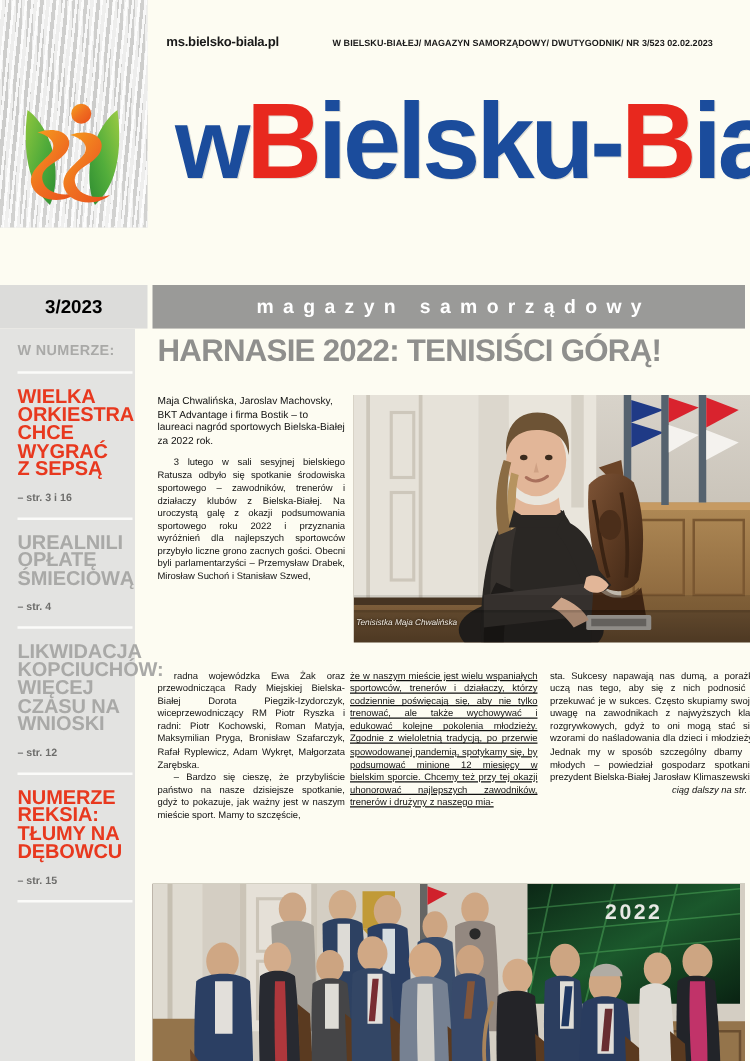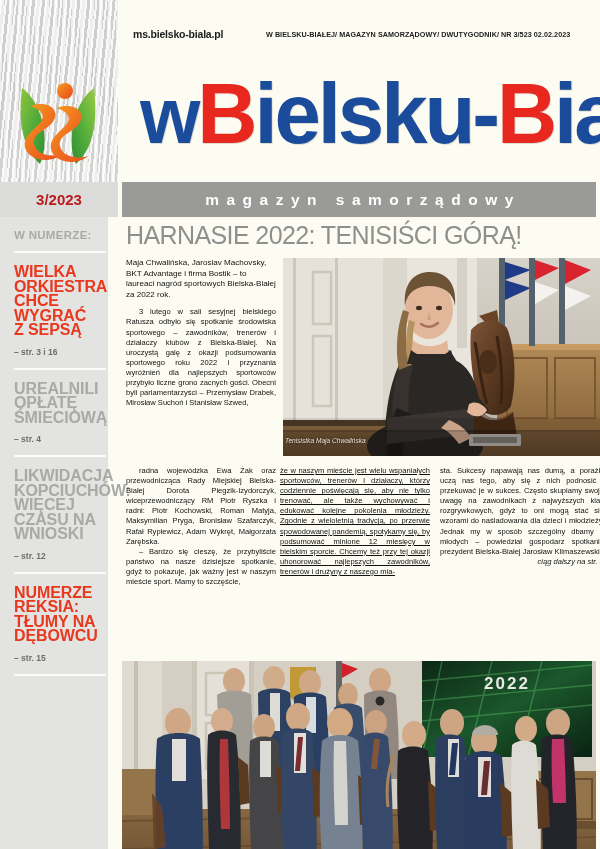--- a/index.html
+++ b/index.html
@@ -11,21 +11,21 @@
     font-family: "Liberation Sans", sans-serif;
     overflow: hidden;
     position: relative;
   }
 
   .page { width: 600px; height: 849px; position: relative; background: #fdfcf2; }
 
   
   .masthead {
     position: relative;
-    height: 182px;
+    height: 228px;
     background: #fdfcf2;
   }
 
   .masthead-left-texture {
     position: absolute;
     left: 0; top: 0;
     width: 118px; height: 182px;
     background:
       repeating-linear-gradient(96deg,
         rgba(255,255,255,0.85) 0px, rgba(255,255,255,0.85) 2px,
@@ -86,21 +86,21 @@
   .band {
     position: relative;
     height: 35px;
     background: #fdfcf2;
   }
   .band-issue {
     position: absolute;
     left: 0; top: 0;
     width: 118px; height: 35px;
     background: #dcdcda;
-    color: #b91c1c;
+    color: #000000;
     font-size: 15px;
     font-weight: bold;
     display: flex; align-items: center; justify-content: center;
     letter-spacing: 0px;
   }
   .band-sub {
     position: absolute;
     left: 122px; top: 0;
     right: 4px; height: 35px;
     background: #9a9a98;
@@ -161,24 +161,24 @@
   
   .main {
     position: absolute;
     left: 118px; top: 0;
     right: 0; height: 632px;
     padding: 2px 6px 0 4px;
   }
 
   .headline {
     font-size: 25px;
-    font-weight: normal;
+    font-weight: bold;
     color: #8f8f8d;
     letter-spacing: -0.6px;
-    margin: 2px 0 8px 4px;
+    margin: 2px 0 20px 4px;
     white-space: nowrap;
   }
 
   .top-block {
     position: relative;
     height: 200px;
     margin-left: 4px;
   }
 
   .lead-col {
@@ -219,21 +219,21 @@
     color: #efe9df;
     font-style: italic;
     text-shadow: 0 0 2px rgba(0,0,0,0.9);
     z-index: 5;
   }
 
   
   .cols {
     position: relative;
     margin-left: 4px;
-    margin-top: 8px;
+    margin-top: 20px;
     height: 132px;
   }
   .col {
     position: absolute;
     top: 0;
     font-size: 7.55px;
     line-height: 10.1px;
     color: #111;
     text-align: justify;
   }

